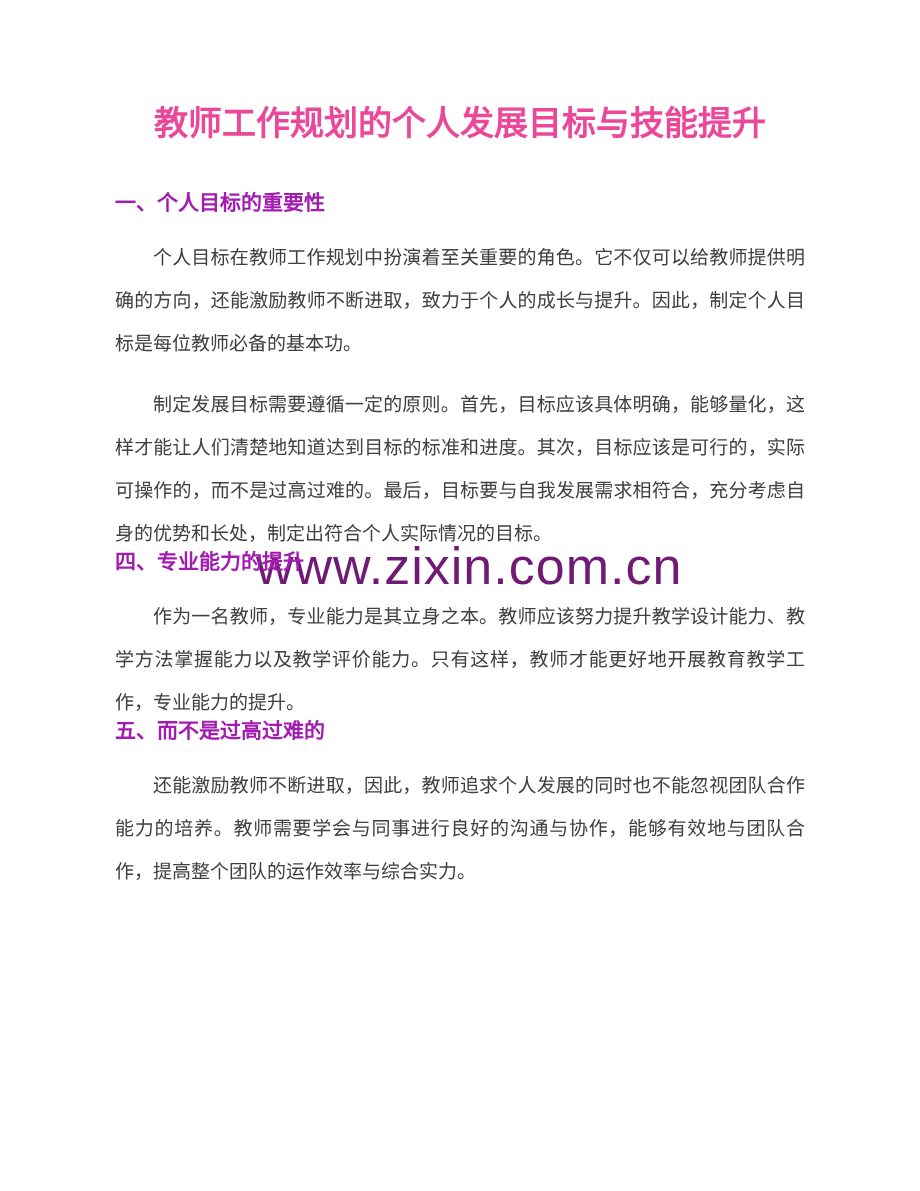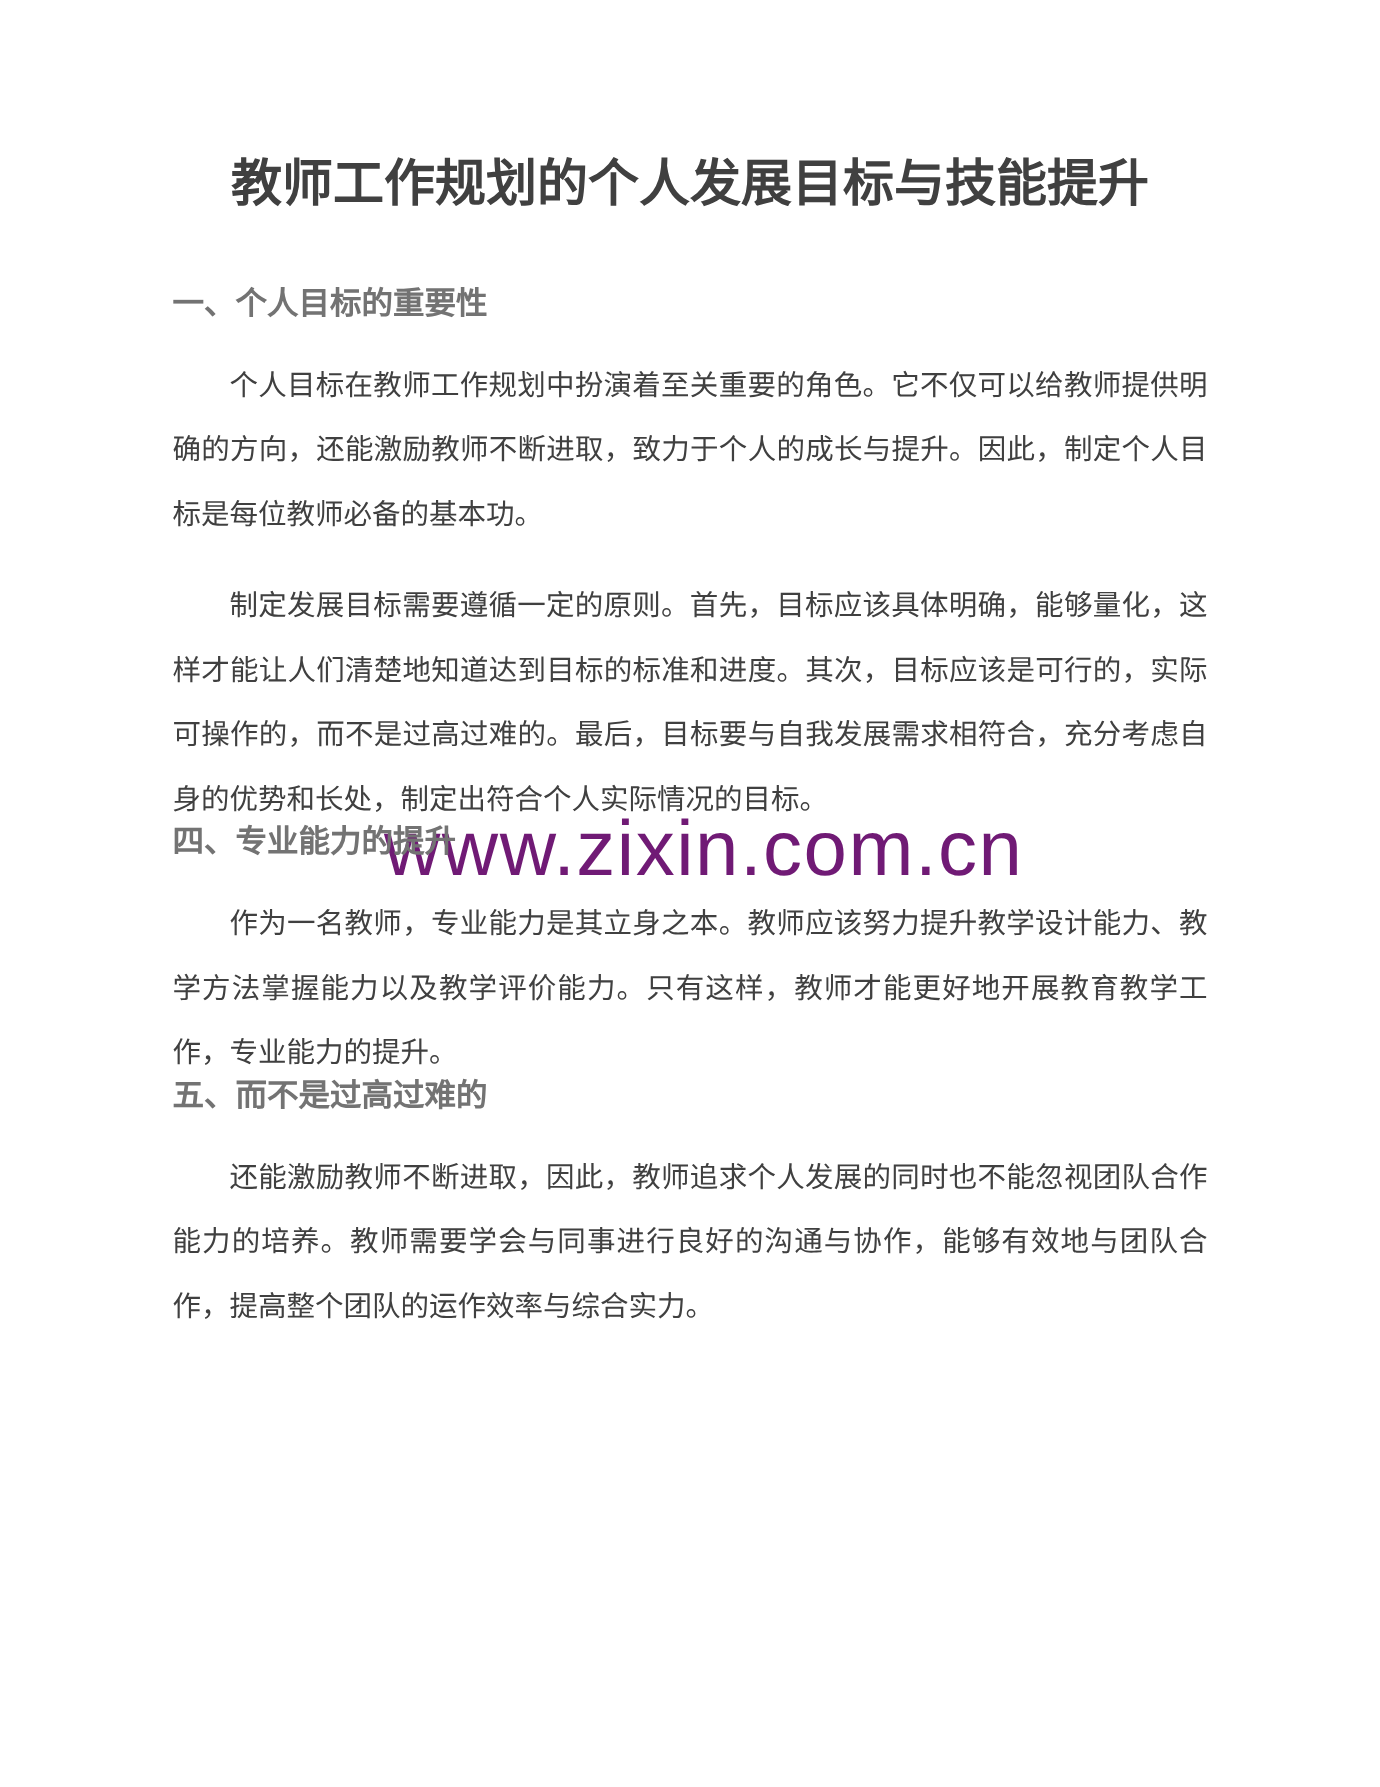--- a/index.html
+++ b/index.html
@@ -34,29 +34,29 @@
     z-index: 1;
     padding: 0 115px;
   }
   .doc-title {
     margin: 100px 0 0 0;
     font-family: "Liberation Sans", "DejaVu Sans", sans-serif;
     font-weight: bold;
     font-size: 34px;
     line-height: 46px;
     text-align: center;
-    color: #404040;
+    color: #ec4899;
   }
   .sec-heading {
     font-family: "Liberation Sans", "DejaVu Sans", sans-serif;
     font-weight: bold;
     font-size: 21px;
     line-height: 30px;
     margin: -8px 0 0 0;
-    color: #737373;
+    color: #a21caf;
   }
   .sec-heading.first {
     margin-top: 42px;
   }
   .sec-paragraph {
     font-size: 19px;
     line-height: 43px;
     margin: 18px 0 0 0;
     text-align: justify;
     text-indent: 2em;

